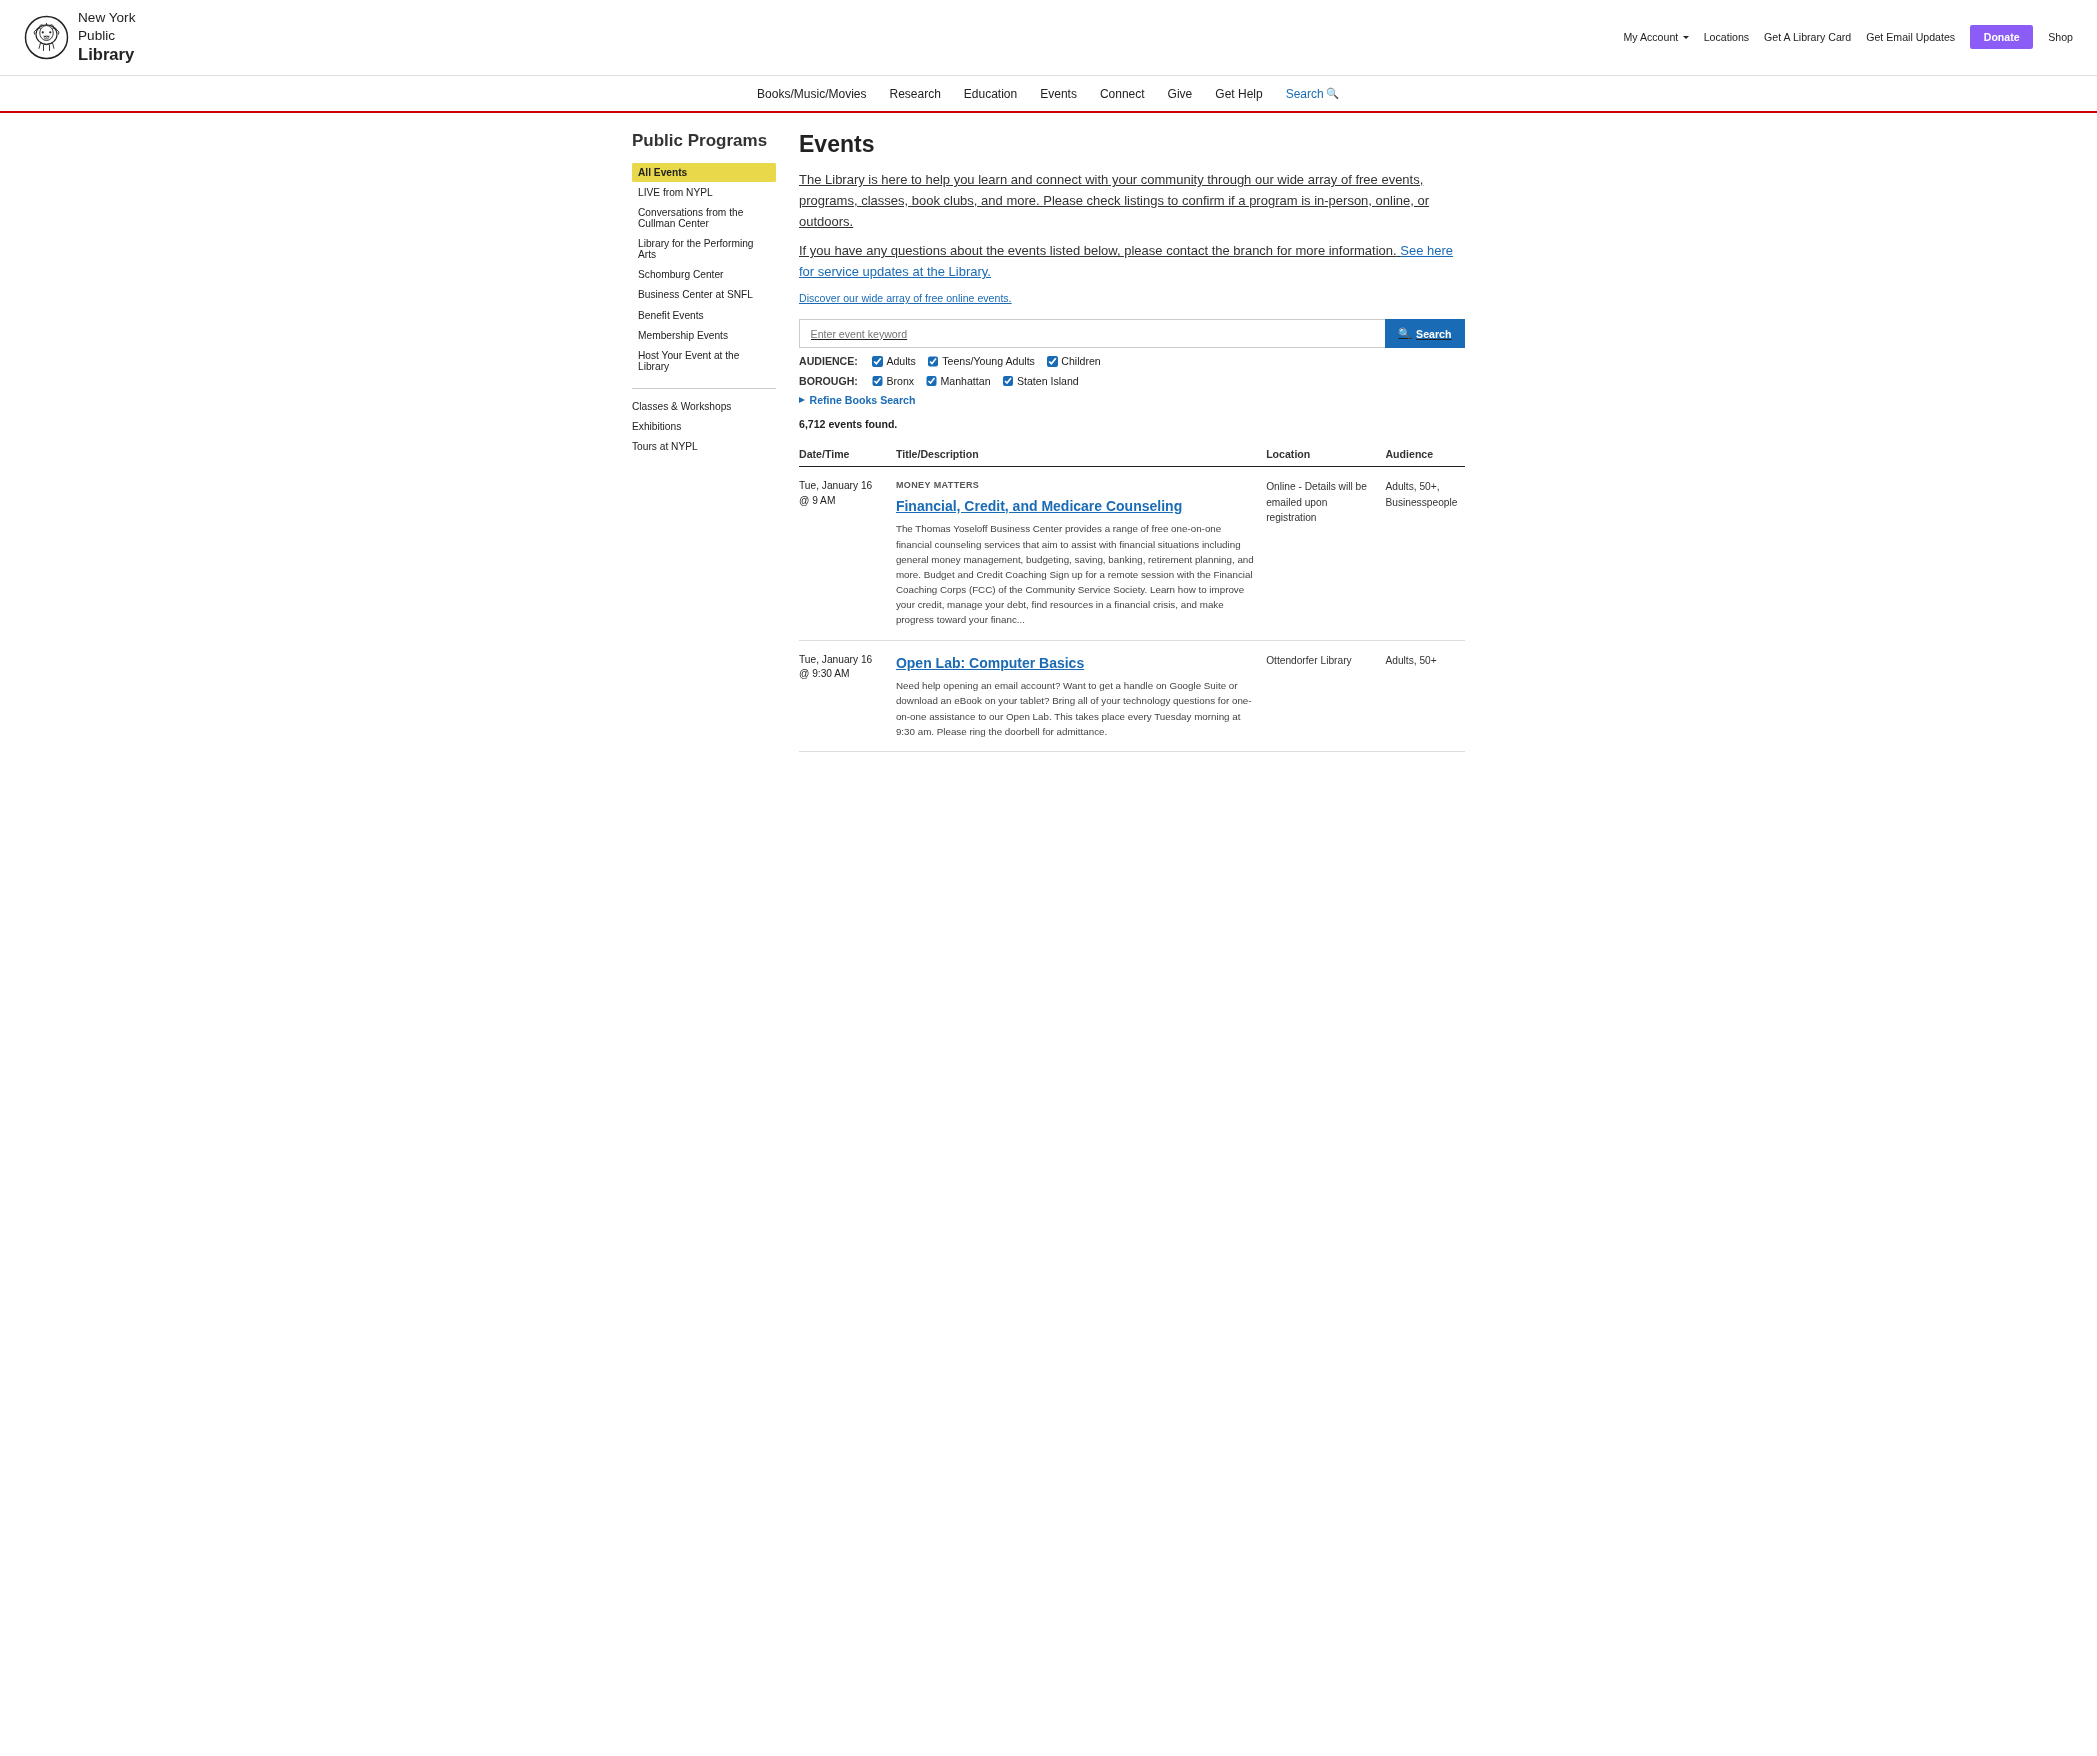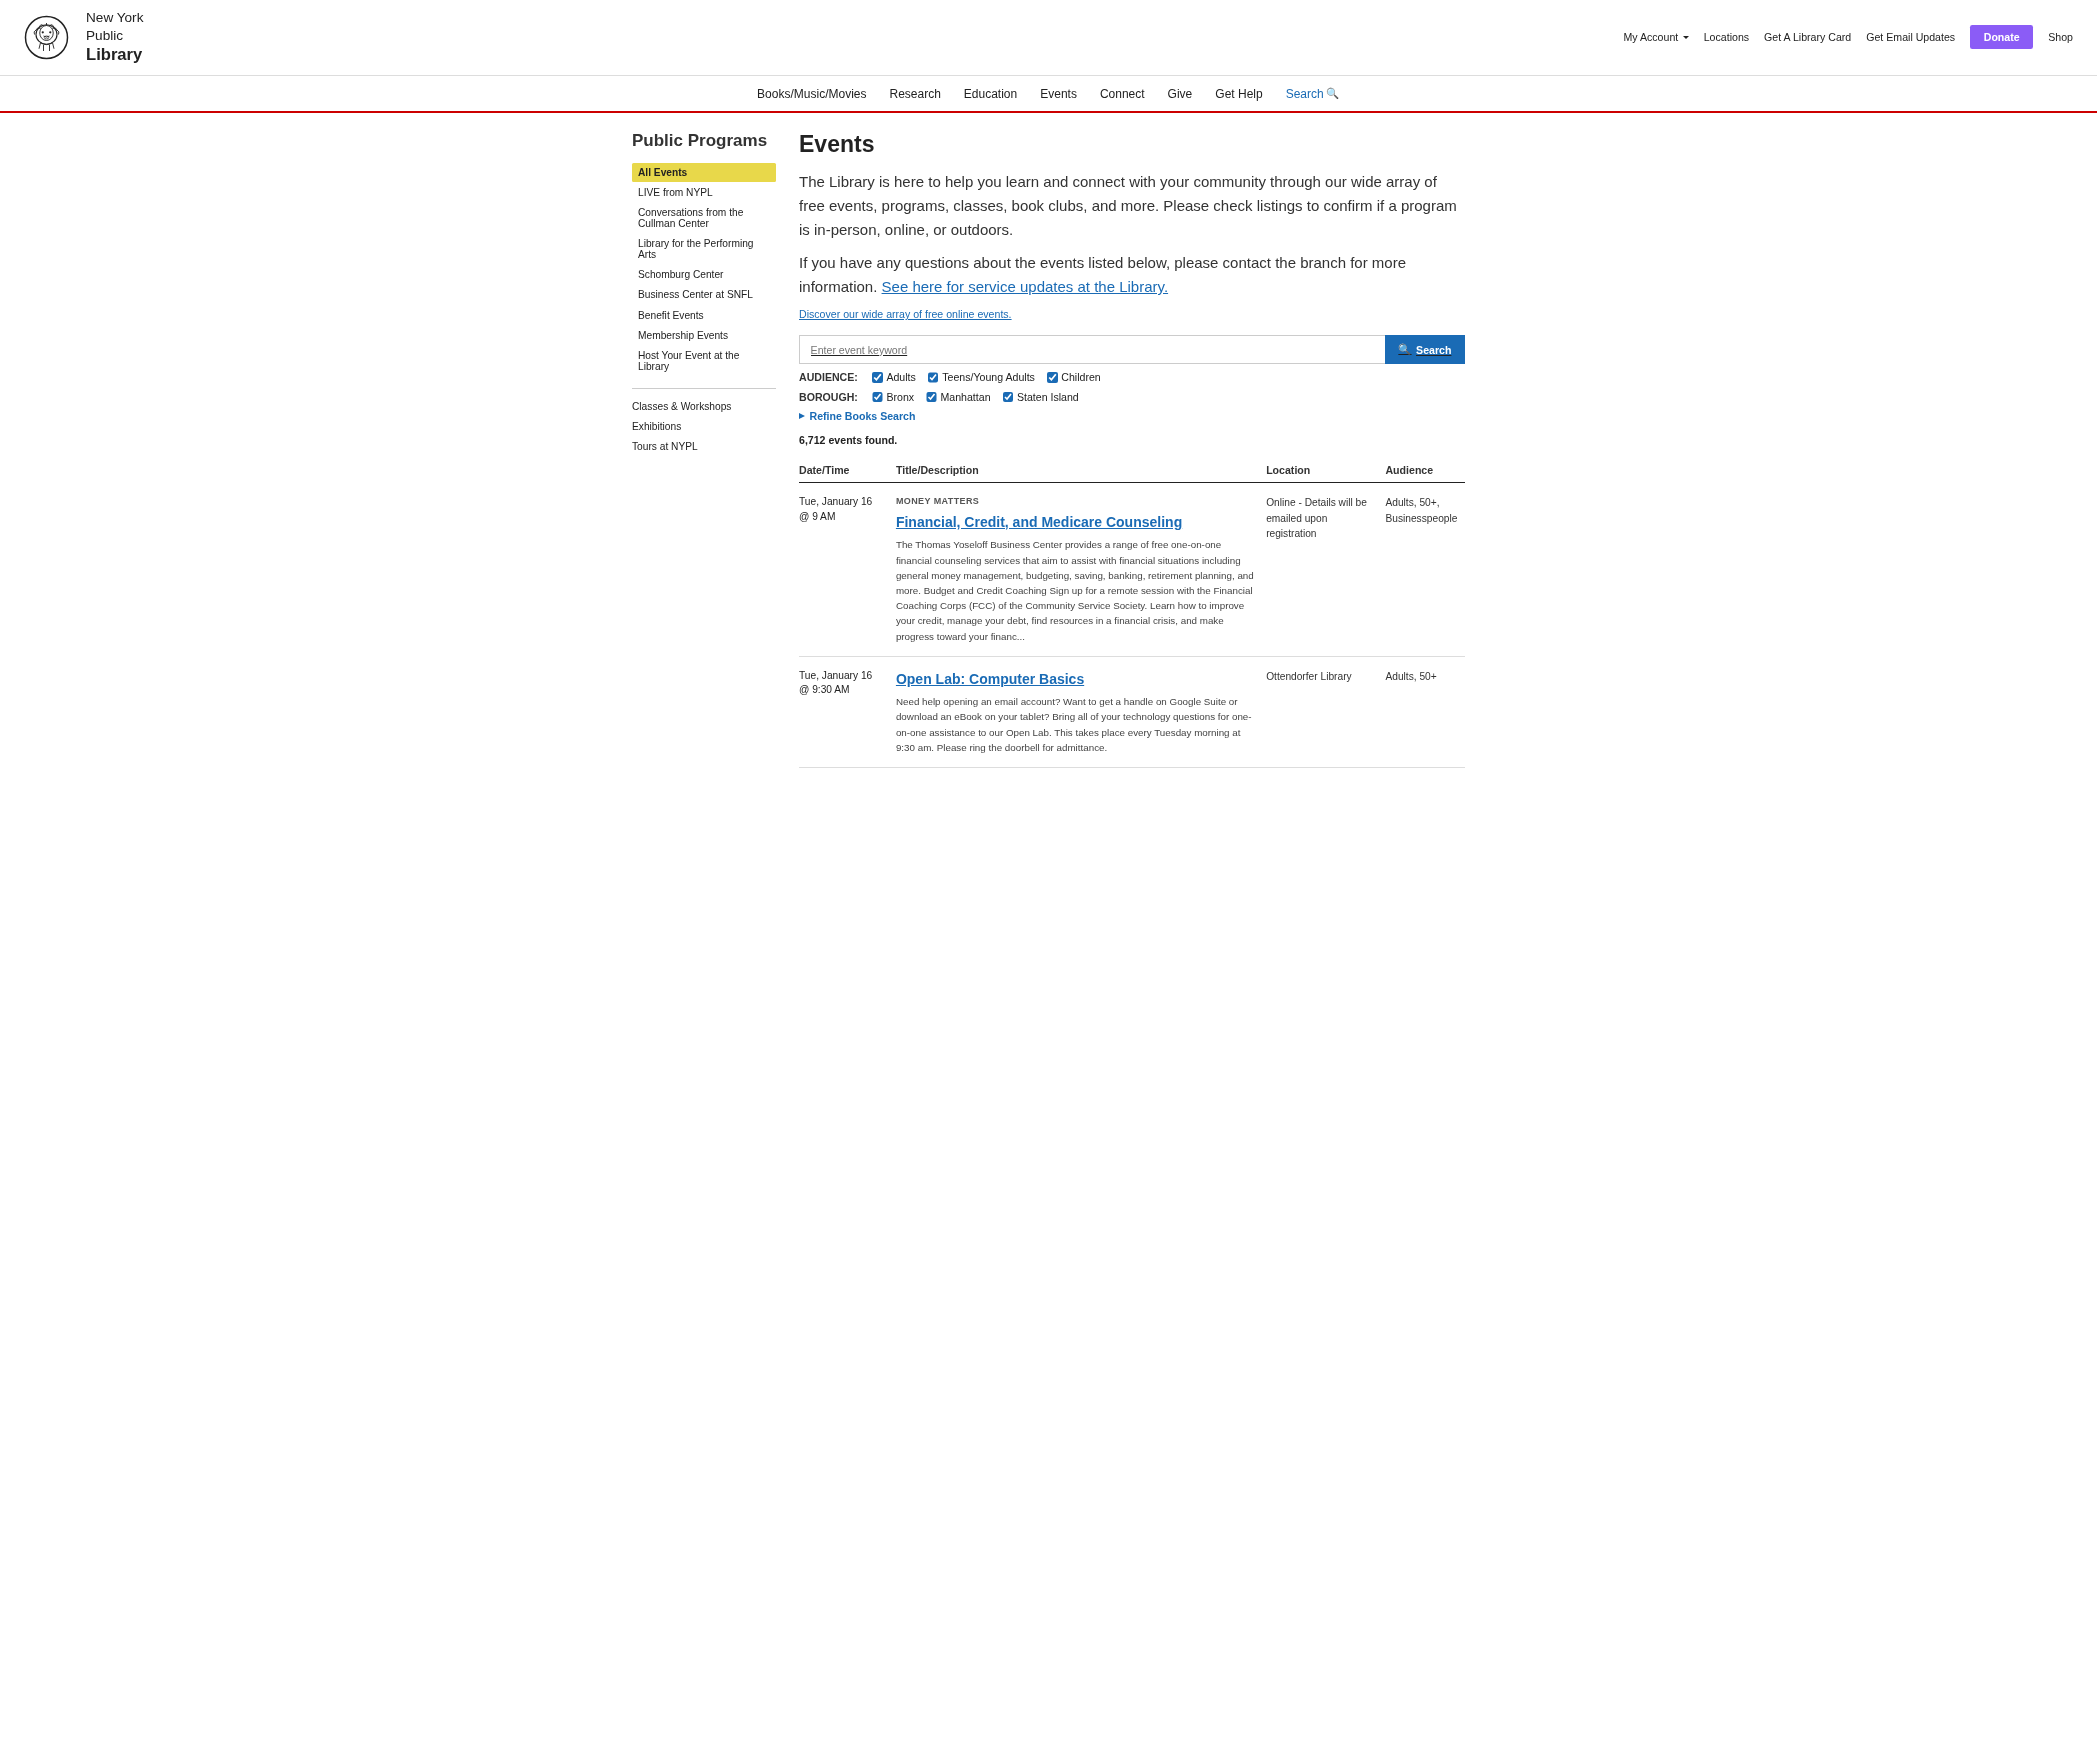--- a/index.html
+++ b/index.html
@@ -9,21 +9,21 @@
     .top-bar {
       display: flex;
       align-items: center;
       justify-content: space-between;
       padding: 9px 24px;
       border-bottom: 0.8px solid #ddd;
     }
     .logo-area {
       display: flex;
       align-items: center;
-      gap: 17px;
+      gap: 9px;
     }
     .logo-icon {
       width: 45px;
       height: 45px;
     }
     .logo-text {
       font-size: 13.6px;
       font-weight: 400;
       line-height: 1.3;
     }
@@ -160,24 +160,25 @@
     .main-content {
       flex: 1;
     }
     .page-title {
       font-size: 23px;
       font-weight: 700;
       margin-bottom: 12px;
       color: #222;
     }
     .intro-text {
-      font-size: 15px;
+      font-size: 13px;
       line-height: 1.6;
       margin-bottom: 9px;
       color: #333;
+      text-decoration: underline;
     }
     .intro-text a {
       color: #1a6bb5;
       text-decoration: underline;
       cursor: pointer;
     }
     .free-events-link {
       display: inline-block;
       margin-bottom: 15px;
       color: #1a6bb5;

